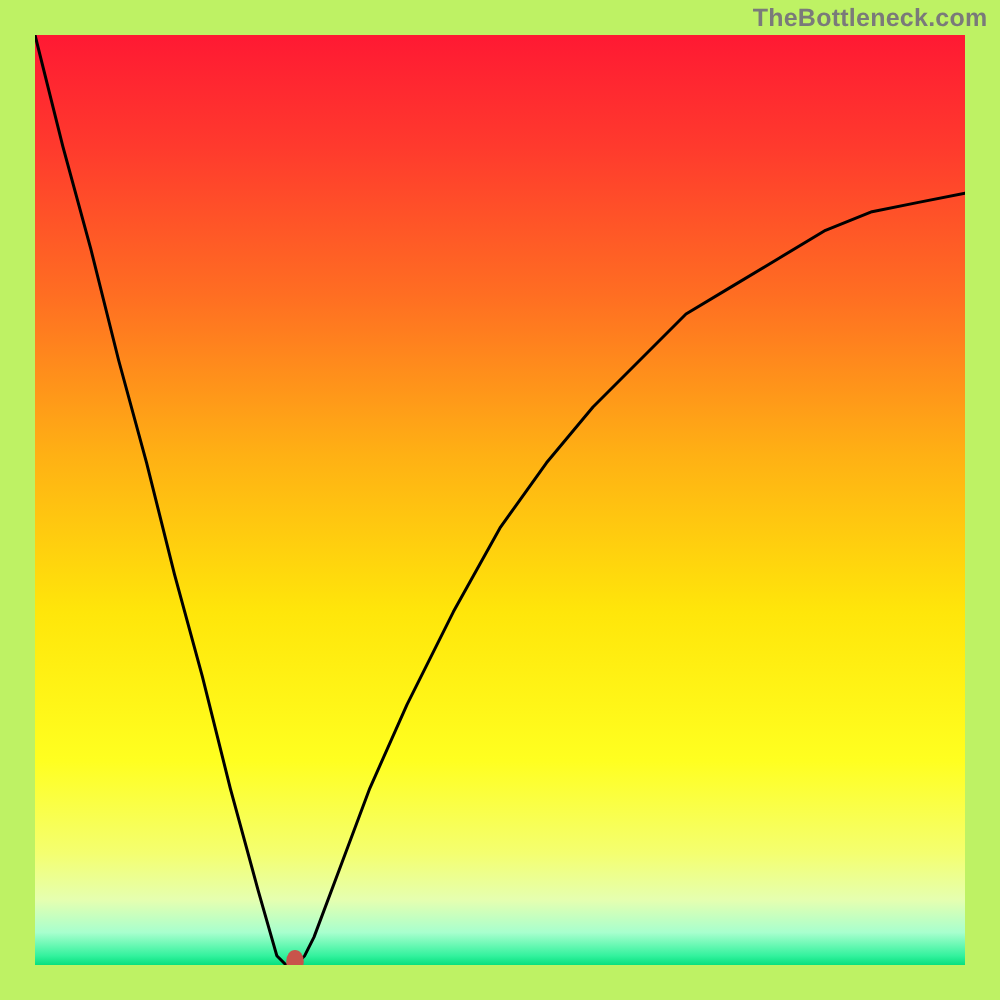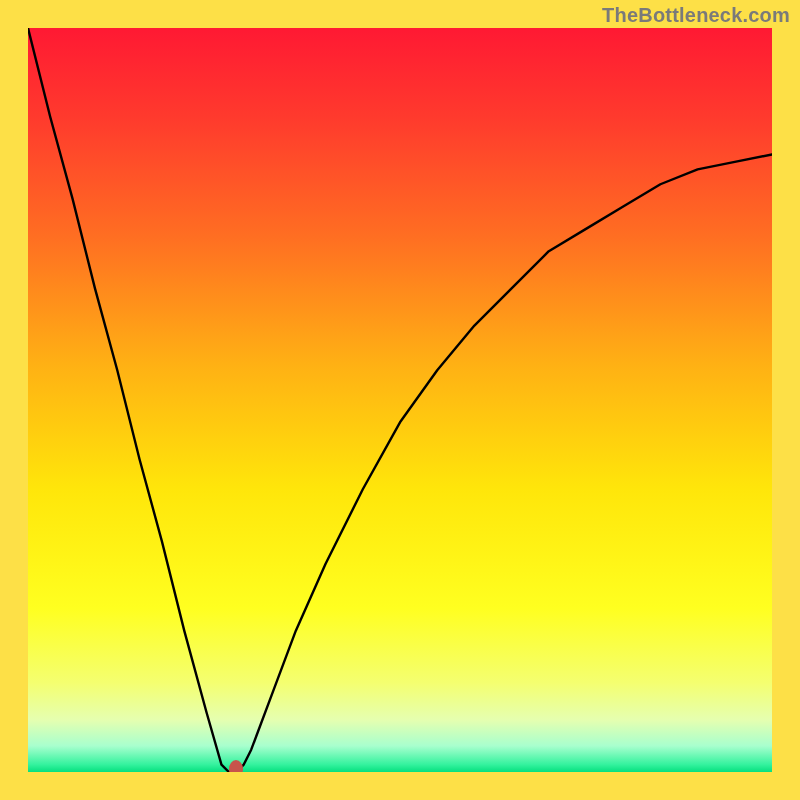--- a/index.html
+++ b/index.html
@@ -9,21 +9,21 @@
     height: 800px;
     background: #000;
     overflow: hidden;
   }
   .frame {
     position: absolute;
     left: 0;
     top: 0;
     width: 800px;
     height: 800px;
-    background: #fde047;
+    background: #bef264;
   }
   .plot-area {
     position: absolute;
     left: 28px;
     top: 28px;
     width: 744px;
     height: 744px;
     overflow: hidden;
   }
   .gradient {

